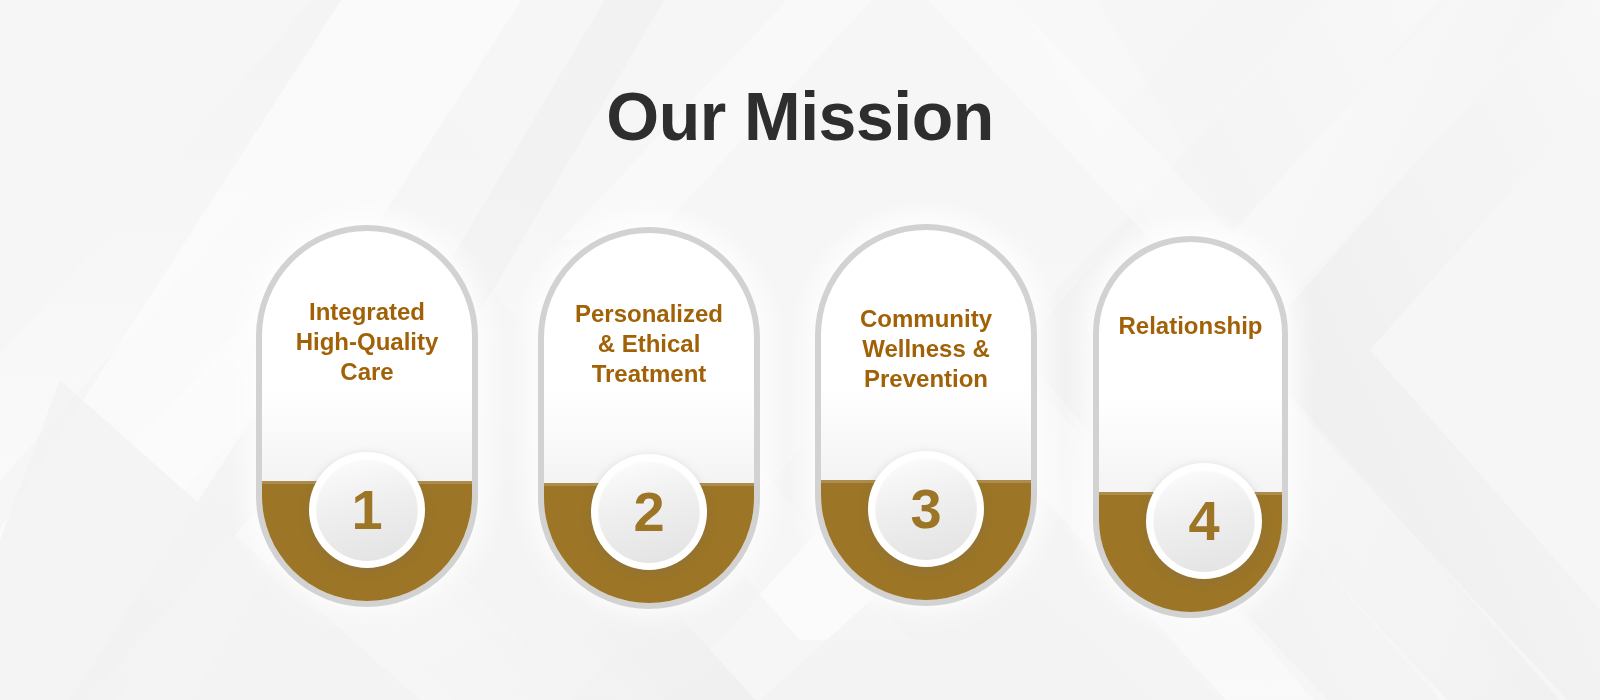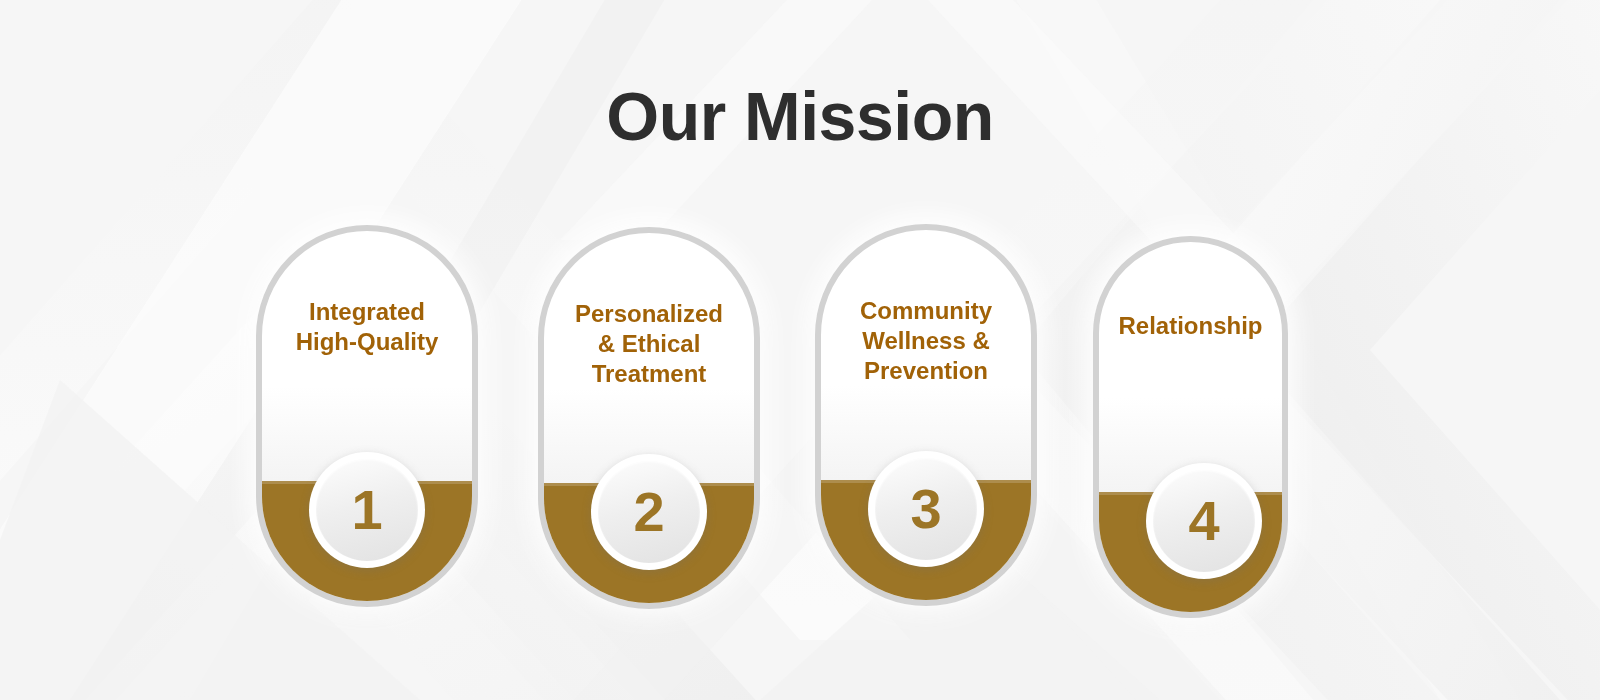--- a/index.html
+++ b/index.html
@@ -134,20 +134,21 @@
   <div id="title">Our Mission</div>
 
   <div class="card" style="left:256px; top:225px; width:222px; height:382px;">
     <div class="pill-outer"></div>
     <div class="pill">
       <div class="pill-gold" style="height:122px;"></div>
     </div>
     <div class="card-label" style="top:72px;">
       <div>Integrated</div>
       <div>High-Quality</div>
+      <div>Care</div>
     </div>
     <div class="num-circle" style="left:53px; top:227px; width:116px; height:116px;">
       <div class="num-inner"></div>
       <span class="num-text">1</span>
     </div>
   </div>
 
   <div class="card" style="left:538px; top:227px; width:222px; height:382px;">
     <div class="pill-outer"></div>
     <div class="pill">
@@ -162,21 +163,21 @@
       <div class="num-inner"></div>
       <span class="num-text">2</span>
     </div>
   </div>
 
   <div class="card" style="left:815px; top:224px; width:222px; height:382px;">
     <div class="pill-outer"></div>
     <div class="pill">
       <div class="pill-gold" style="height:122px;"></div>
     </div>
-    <div class="card-label" style="top:72px;">
+    <div class="card-label" style="top:80px;">
       <div>Community</div>
       <div>Wellness &amp;</div>
       <div>Prevention</div>
     </div>
     <div class="num-circle" style="left:53px; top:227px; width:116px; height:116px;">
       <div class="num-inner"></div>
       <span class="num-text">3</span>
     </div>
   </div>
 

